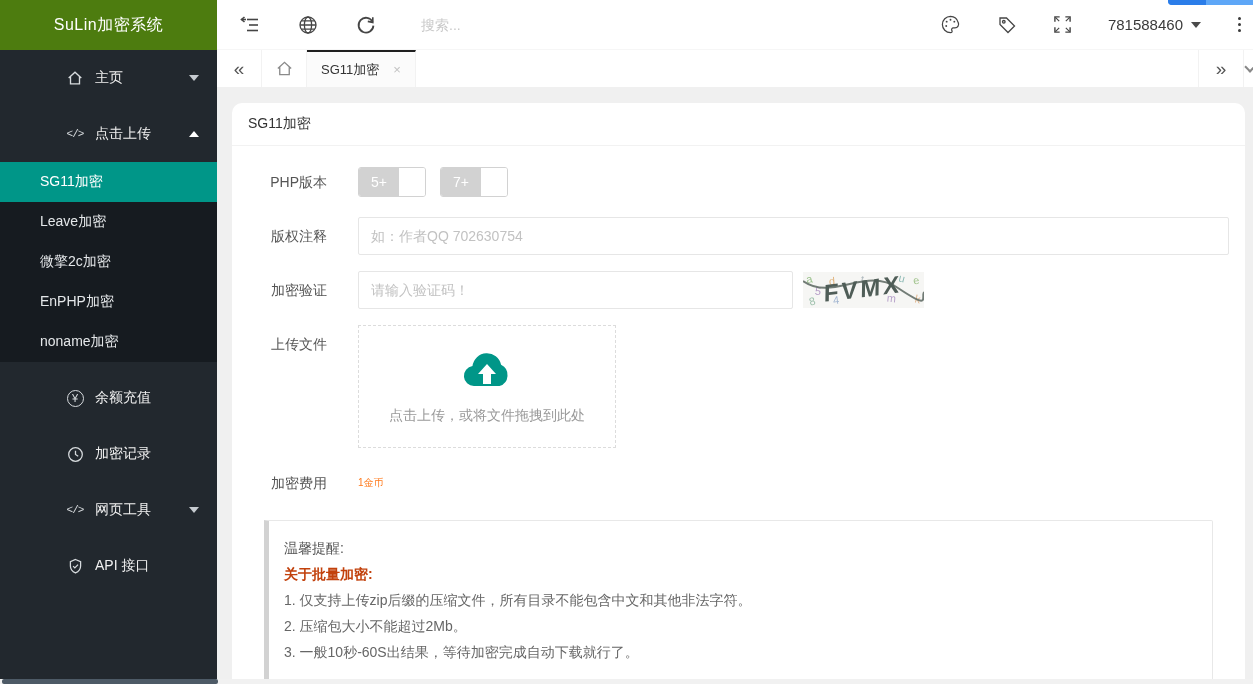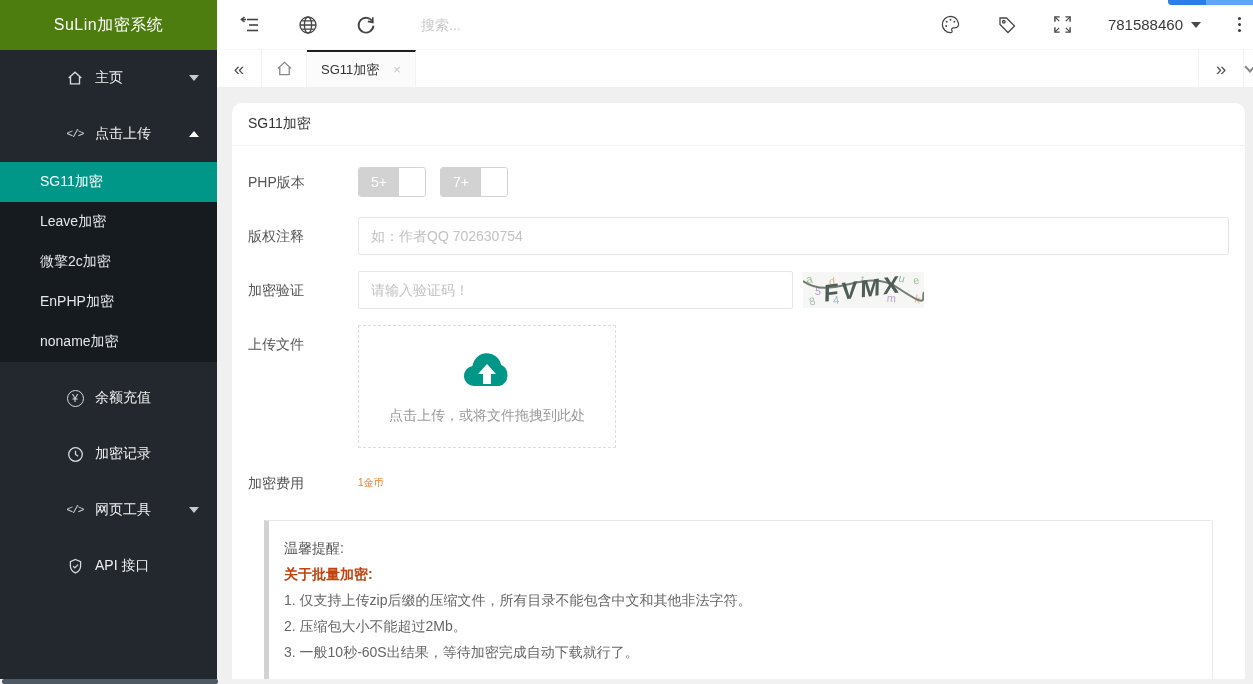--- a/index.html
+++ b/index.html
@@ -62,21 +62,21 @@
   .tab-more { width:10px; border-left:1px solid #f2f2f2; position:relative; overflow:hidden; }
   .tab-more i { position:absolute; left:2px; top:13px; width:8px; height:8px;
                 border-right:2px solid #888; border-bottom:2px solid #888; transform:rotate(45deg); }
   
   .content { position:absolute; left:217px; top:88px; width:1036px; height:596px; background:#f0f0f0; overflow:hidden; }
   .card { position:absolute; left:15px; top:15px; width:1013px; height:760px; background:#fff; border-radius:10px 10px 0 0; }
   .card-header { height:43px; display:flex; align-items:center; padding-left:16px;
                  border-bottom:1px solid #f2f2f2; font-size:14px; color:#333; }
   .card-body { padding:17px 16px 0 16px; }
   .form-row { display:flex; margin-bottom:16px; }
-  .form-label { width:110px; flex:none; padding-right:31px; line-height:38px;
+  .form-label { width:110px; flex:none; text-align:right; padding-right:31px; line-height:38px;
                 font-size:14px; color:#555; }
   .lay-checkbox { display:inline-flex; height:30px; border:1px solid #d2d2d2; border-radius:3px;
                   overflow:hidden; margin-right:14px; margin-top:4px; cursor:pointer; }
   .lay-checkbox .txt { width:40px; background:#d2d2d2; color:#fff; font-size:14px;
                        display:flex; align-items:center; justify-content:center; }
   .lay-checkbox .box { width:26px; background:#fff; }
   .text-input { height:38px; border:1px solid #e6e6e6; border-radius:2px; outline:none;
                 padding:8px 12px; font-size:14px; color:#666; background:#fff; }
   .text-input::placeholder { color:#c2c2c2; }
   .input-wide { flex:1; margin-right:0; }

